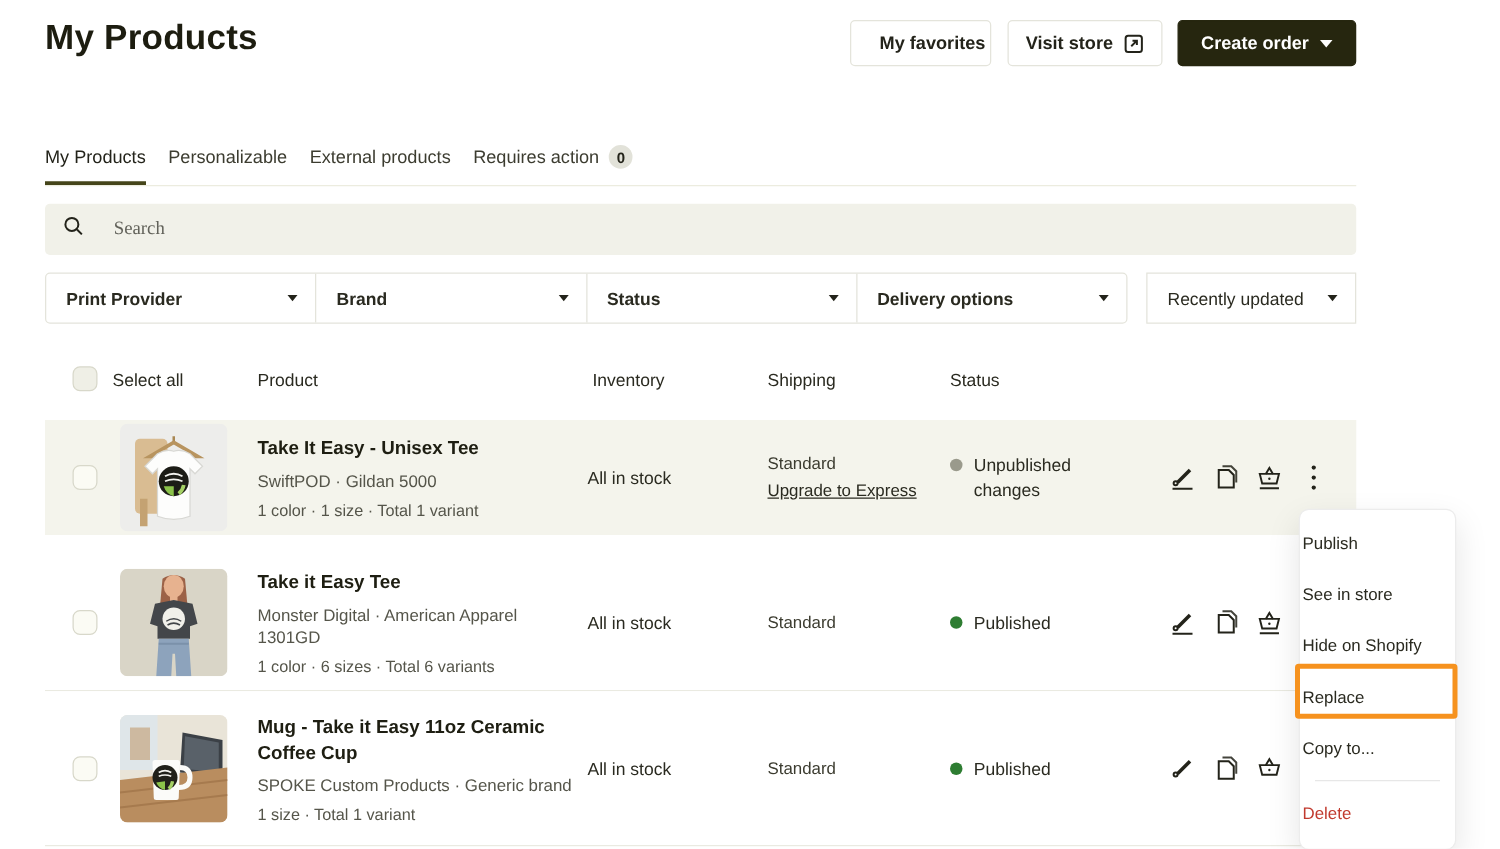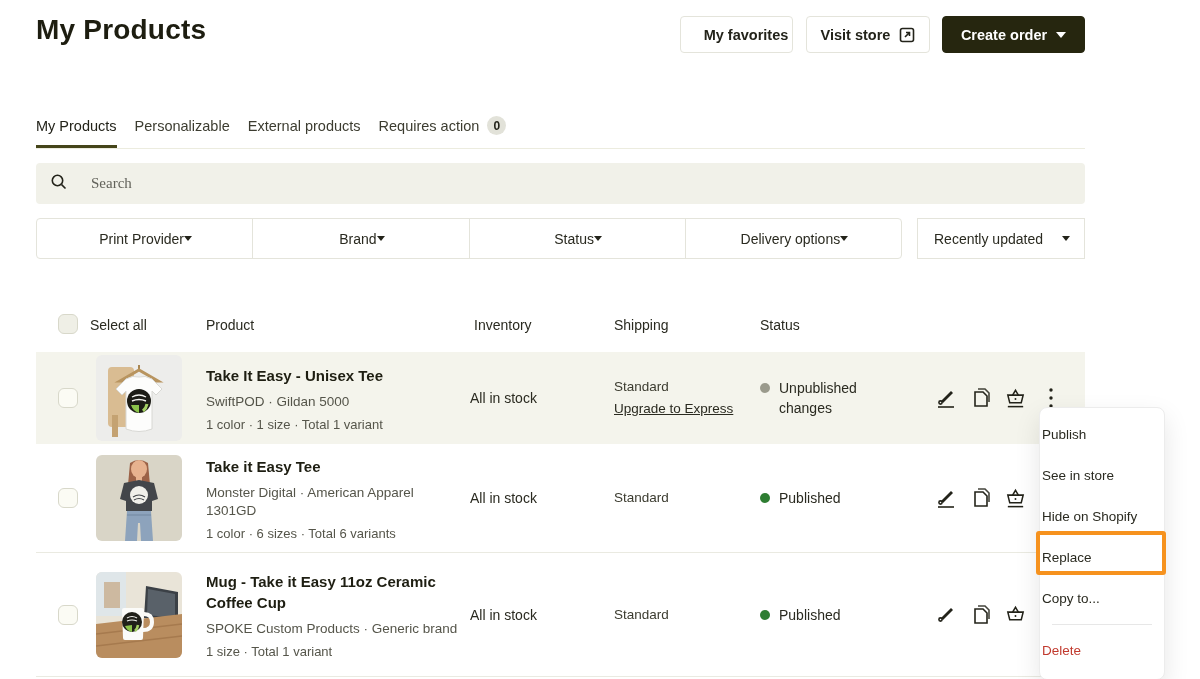--- a/index.html
+++ b/index.html
@@ -30,33 +30,33 @@
   .tab.active { color:#23231a; box-shadow:inset 0 -3px 0 #45451a; font-weight:400; }
   .tab-badge { width:19px; height:19px; border-radius:50%; background:#e2e2d9; color:#23231a; font-size:12px; font-weight:700; display:flex; align-items:center; justify-content:center; }
 
   
   .search-bar { left:36px; top:163px; width:1049px; height:41px; background:#f1f1e9; border-radius:4px; display:flex; align-items:center; padding:0 14px; gap:11px; cursor:text; }
   .search-bar input { border:none; background:transparent; outline:none; font-size:15px; color:#23231a; width:900px; font-family:Liberation Serif, serif;margin-left:12px; }
   .search-bar input::placeholder { color:#62625a; }
 
   
   .filter-group { left:36px; top:218px; width:866px; height:41px; display:flex; border:1px solid #e4e4db; border-radius:4px; background:#fff; }
-  .filter-cell { flex:1; display:flex; align-items:center; justify-content:center; padding:0 14px 0 16px; border-right:1px solid #e4e4db; font-size:14px; color:#2a2a20; cursor:pointer; }
+  .filter-cell { flex:1; display:flex; align-items:center; justify-content:space-between; padding:0 14px 0 16px; border-right:1px solid #e4e4db; font-size:14px; color:#2a2a20; cursor:pointer;font-weight:bold; }
   .filter-cell:last-child { border-right:none; }
   .sort-select { left:917px; top:218px; width:168px; height:41px; border:1px solid #e4e4db; border-radius:0; background:#fff; display:flex; align-items:center; justify-content:space-between; padding:0 14px 0 16px; font-size:14px; color:#2a2a20; cursor:pointer; }
   .caret-sm { width:0; height:0; border-left:4.5px solid transparent; border-right:4.5px solid transparent; border-top:5.5px solid #23231a; }
 
   
-  .thead { left:36px; top:288px; width:1049px; height:34px;margin-top:21px; }
+  .thead { left:36px; top:288px; width:1049px; height:34px; }
   .thead .col { position:absolute; top:8px; font-size:14px; color:#2a2a20; }
   .checkbox { width:20px; height:20px; border:1.5px solid #d8d8ca; border-radius:6px; background:#fbfbf4; cursor:pointer; }
   .checkbox.hdr { background:#efefe6; }
   .row { left:36px; width:1049px; background:#fff; }
   .row.hl { background:#f4f4ec; }
-  .row1 { top:352px; height:92px; }
+  .row1 { top:336px; height:92px; }
   .row2 { top:444px; height:109px; border-bottom:1px solid #eaeae1; }
   .row3 { top:553px; height:124px; border-bottom:1px solid #eaeae1; }
   .row .cb   { position:absolute; left:22px; top:50%; transform:translateY(-50%); }
   .row .pimg { position:absolute; left:60px; top:50%; transform:translateY(-50%); width:86px; height:86px; border-radius:6px; overflow:hidden; cursor:pointer; }
   .row .pimg svg { display:block; }
   .ptext { position:absolute; left:170px; top:50%; transform:translateY(-50%); width:258px; }
   .ptitle { font-size:15px; font-weight:700; color:#1e1e12; line-height:21px; cursor:pointer; }
   .psub   { font-size:13.5px; color:#55554a; margin-top:7px; line-height:18px; }
   .pmeta  { font-size:13px;   color:#55554a; margin-top:6px; }
   .cell-inv  { position:absolute; left:434px; top:50%; transform:translateY(-50%); font-size:14px; color:#2a2a20; }

